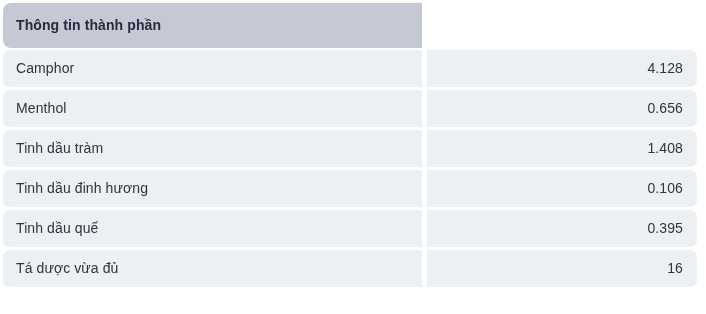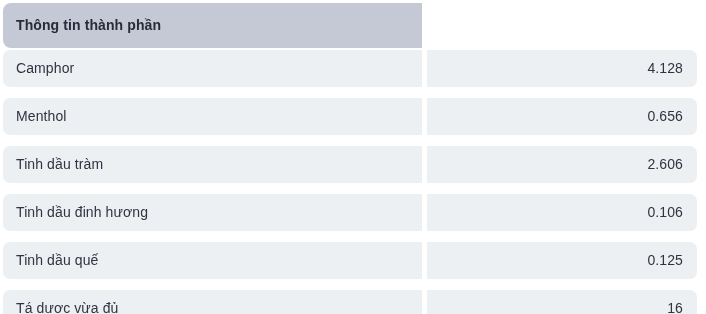--- a/index.html
+++ b/index.html
@@ -18,21 +18,21 @@
     position: relative;
     width: 706px;
     box-sizing: border-box;
     padding: 3px 9px 4px 3px;
   }
 
   .table-row {
     display: flex;
     align-items: stretch;
     gap: 5px;
-    margin-bottom: 11px;
+    margin-bottom: 3px;
   }
   .table-row:last-child {
     margin-bottom: 0;
   }
 
   .cell {
     display: flex;
     align-items: center;
     height: 37px;
     box-sizing: border-box;
@@ -102,31 +102,31 @@
   </div>
 
   <div class="table-row body-row">
     <div class="cell cell-name">Menthol</div>
     <div class="cell cell-value">0.656</div>
   </div>
 
 
   <div class="table-row body-row">
     <div class="cell cell-name">Tinh dầu tràm</div>
-    <div class="cell cell-value">2.606</div>
+    <div class="cell cell-value">1.408</div>
   </div>
 
   <div class="table-row body-row">
     <div class="cell cell-name">Tinh dầu đinh hương</div>
     <div class="cell cell-value">0.106</div>
   </div>
 
   <div class="table-row body-row">
     <div class="cell cell-name">Tinh dầu quế</div>
-    <div class="cell cell-value">0.125</div>
+    <div class="cell cell-value">0.395</div>
   </div>
 
   <div class="table-row body-row">
     <div class="cell cell-name">Tá dược vừa đủ</div>
     <div class="cell cell-value">16</div>
   </div>
 
 </div>
 
 </body></html>

